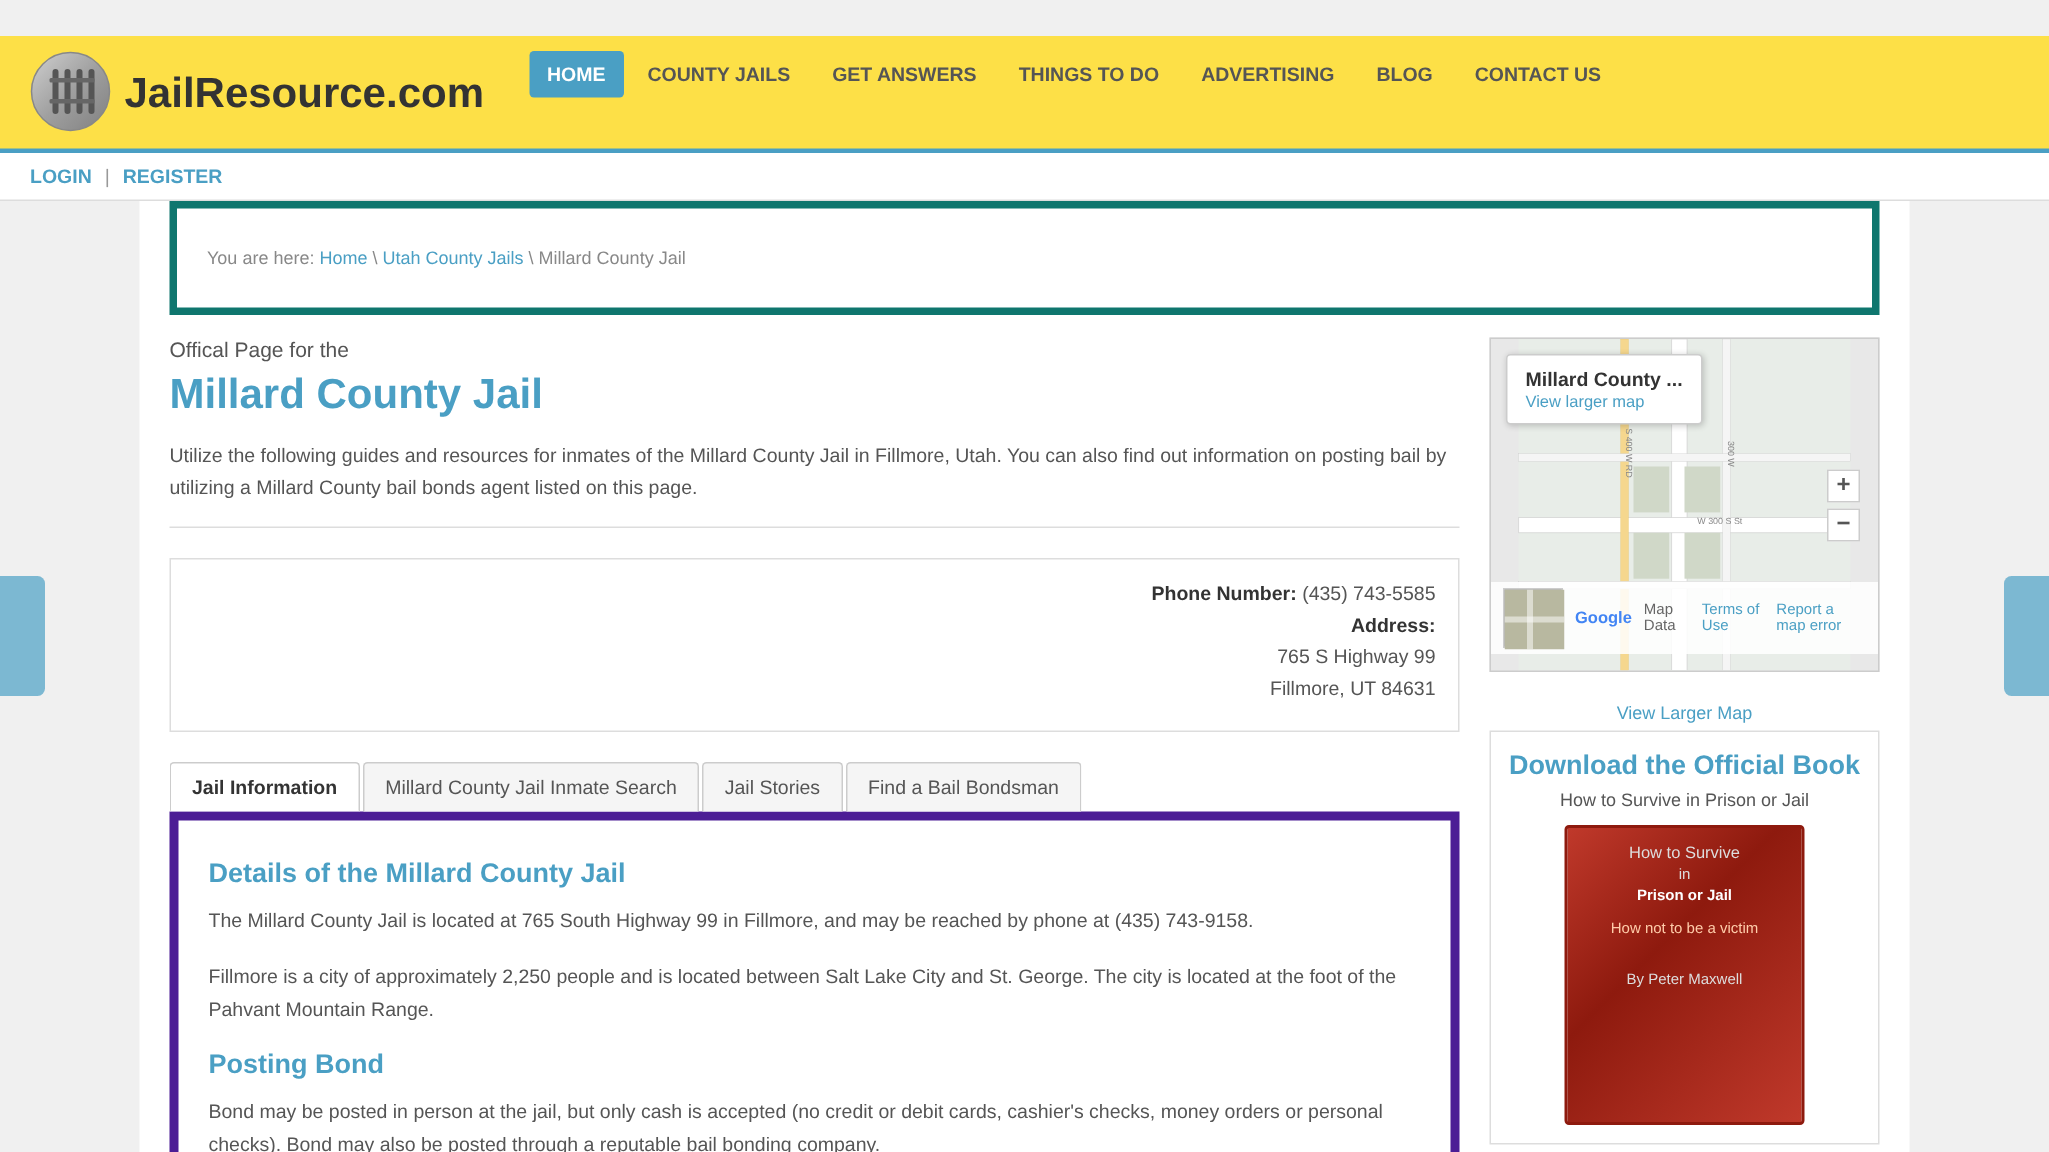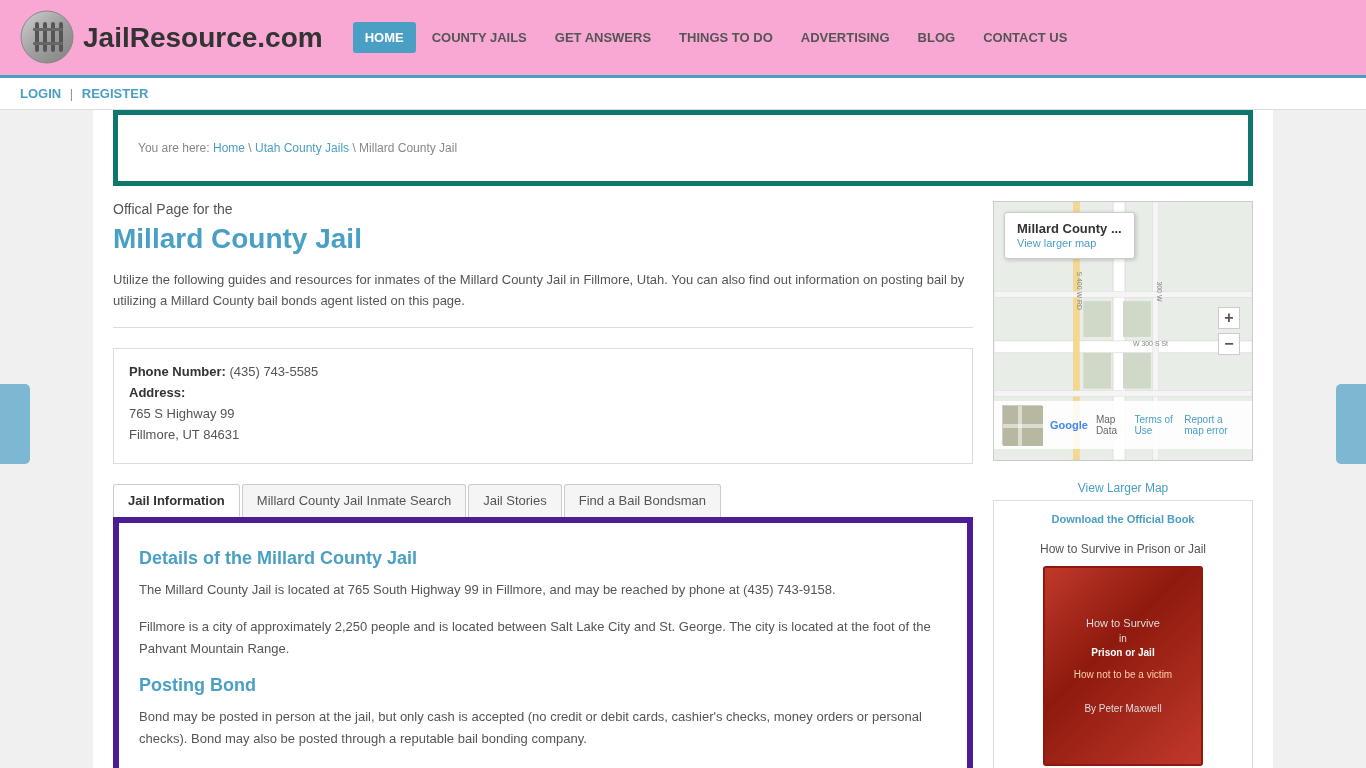--- a/index.html
+++ b/index.html
@@ -1,19 +1,19 @@
 <!DOCTYPE html>
 <html><head>
   <meta charset="utf-8">
   <style>
     * { margin: 0; padding: 0; box-sizing: border-box; }
     body { font-family: Arial, sans-serif; font-size: 13px; color: #333; background: #f0f0f0; }
 
     
-    #header { background: #f9a8d4; border-bottom: 3px solid #4a9fc4; padding: 10px 20px; display: flex; align-items: center; }
+    #header { background: #fde047; border-bottom: 3px solid #4a9fc4; padding: 10px 20px; display: flex; align-items: flex-start; margin-top: 24px; }
     #logo-area { display: flex; align-items: center; margin-right: 30px; }
     #logo-icon { width: 55px; height: 55px; margin-right: 8px; }
     #site-title { font-size: 28px; font-weight: bold; color: #333; }
 
     
     #nav { display: flex; align-items: center; gap: 4px; }
     .nav-item { padding: 8px 12px; color: #555; font-size: 13px; font-weight: bold; cursor: pointer; text-transform: uppercase; text-decoration: none; }
     .nav-item.active { background: #4a9fc4; color: #fff; border-radius: 3px; }
 
     
@@ -32,51 +32,51 @@
     #breadcrumb a { color: #4a9fc4; text-decoration: none; }
 
     
     .official-label { font-size: 14px; color: #555; margin-bottom: 6px; }
     .page-title { font-size: 28px; color: #4a9fc4; font-weight: bold; margin-bottom: 15px; }
 
     
     .description { font-size: 13px; color: #555; line-height: 1.6; margin-bottom: 20px; border-bottom: 1px solid #ddd; padding-bottom: 15px; }
 
     
-    .info-section { border: 1px solid #ddd; padding: 15px; margin-bottom: 20px; text-align: left; }
+    .info-section { border: 1px solid #ddd; padding: 15px; margin-bottom: 20px; text-align: right; }
     .info-row { margin-bottom: 6px; font-size: 13px; color: #555; }
     .info-label { font-weight: bold; color: #333; }
 
     
     .tabs { display: flex; gap: 2px; margin-bottom: 0; border-bottom: none; }
     .tab { padding: 8px 14px; font-size: 13px; cursor: pointer; border: 1px solid #ccc; border-bottom: none; border-radius: 3px 3px 0 0; background: #f5f5f5; color: #555; text-align: right; }
     .tab.active { background: #fff; border-bottom: 1px solid #fff; color: #333; font-weight: bold; position: relative; z-index: 1; }
     .tab-content { border: 6px solid #4c1d95; padding: 20px; background: #fff; }
 
     
     .section-title { font-size: 18px; color: #4a9fc4; font-weight: bold; margin-bottom: 10px; margin-top: 5px; }
     .section-text { font-size: 13px; color: #555; line-height: 1.7; margin-bottom: 15px; }
 
     
-    #map-container { background: #e8e8e8; border: 1px solid #ccc; margin-bottom: 15px; position: relative; height: 260px; overflow: hidden; }
+    #map-container { background: #e8e8e8; border: 1px solid #ccc; margin-bottom: 15px; position: relative; height: 223px; overflow: hidden; }
     #map-callout { background: #fff; border: 1px solid #ccc; border-radius: 3px; padding: 8px 12px; position: absolute; top: 10px; left: 10px; font-size: 12px; box-shadow: 1px 1px 4px rgba(0,0,0,0.2); }
     #map-callout .map-title { font-size: 13px; color: #333; font-weight: bold; }
     #map-callout .map-link { color: #4a9fc4; font-size: 11px; cursor: pointer; text-decoration: none; }
     .map-controls { position: absolute; right: 12px; top: 50%; transform: translateY(-50%); display: flex; flex-direction: column; gap: 4px; }
     .map-btn { background: #fff; border: 1px solid #ccc; width: 22px; height: 22px; display: flex; align-items: center; justify-content: center; font-size: 16px; cursor: pointer; font-weight: bold; color: #555; }
     .map-footer { position: absolute; bottom: 11px; left: 0; right: 0; background: rgba(255,255,255,0.85); padding: 4px 8px; font-size: 10px; color: #666; display: flex; align-items: center; gap: 8px; }
     .map-thumbnail { width: 40px; height: 40px; background: #aaa; border: 1px solid #ccc; }
     .google-logo { font-size: 11px; font-weight: bold; color: #4285f4; }
     .map-view-larger { display: block; text-align: center; color: #4a9fc4; font-size: 12px; text-decoration: none; padding: 5px; }
 
     
     #book-section { border: 1px solid #ddd; padding: 12px; text-align: center; }
-    #book-title { color: #4a9fc4; font-size: 11px; font-weight: bold; text-decoration: none; display: block; margin-bottom: 17px; }
+    #book-title { color: #4a9fc4; font-size: 18px; font-weight: bold; text-decoration: none; display: block; margin-bottom: 5px; }
     #book-subtitle { font-size: 12px; color: #555; margin-bottom: 10px; }
-    #book-cover { width: 160px; height: 200px; background: linear-gradient(135deg, #c0392b 0%, #8e1a0e 40%, #c0392b 100%); border: 2px solid #8e1a0e; border-radius: 3px; display: flex; flex-direction: column; align-items: center; justify-content: center; margin: 0 auto; padding: 10px; }
+    #book-cover { width: 160px; height: 200px; background: linear-gradient(135deg, #c0392b 0%, #8e1a0e 40%, #c0392b 100%); border: 2px solid #8e1a0e; border-radius: 3px; display: flex; flex-direction: column; align-items: center; margin: 0 auto; padding: 10px; }
     #book-cover-text { color: #fff; font-size: 11px; text-align: center; line-height: 1.4; }
     #book-cover-title { font-size: 10px; font-weight: bold; color: #fff; text-align: center; margin-bottom: 4px; }
 
     
     #page-bg { background: #f0f0f0; min-height: 100vh; }
     .side-accent { position: fixed; left: 0; top: 50%; width: 30px; height: 80px; background: #4a9fc4; border-radius: 0 5px 5px 0; opacity: 0.7; }
     .side-accent-right { position: fixed; right: 0; top: 50%; width: 30px; height: 80px; background: #4a9fc4; border-radius: 5px 0 0 5px; opacity: 0.7; }
   </style>
 </head>
 <body>

